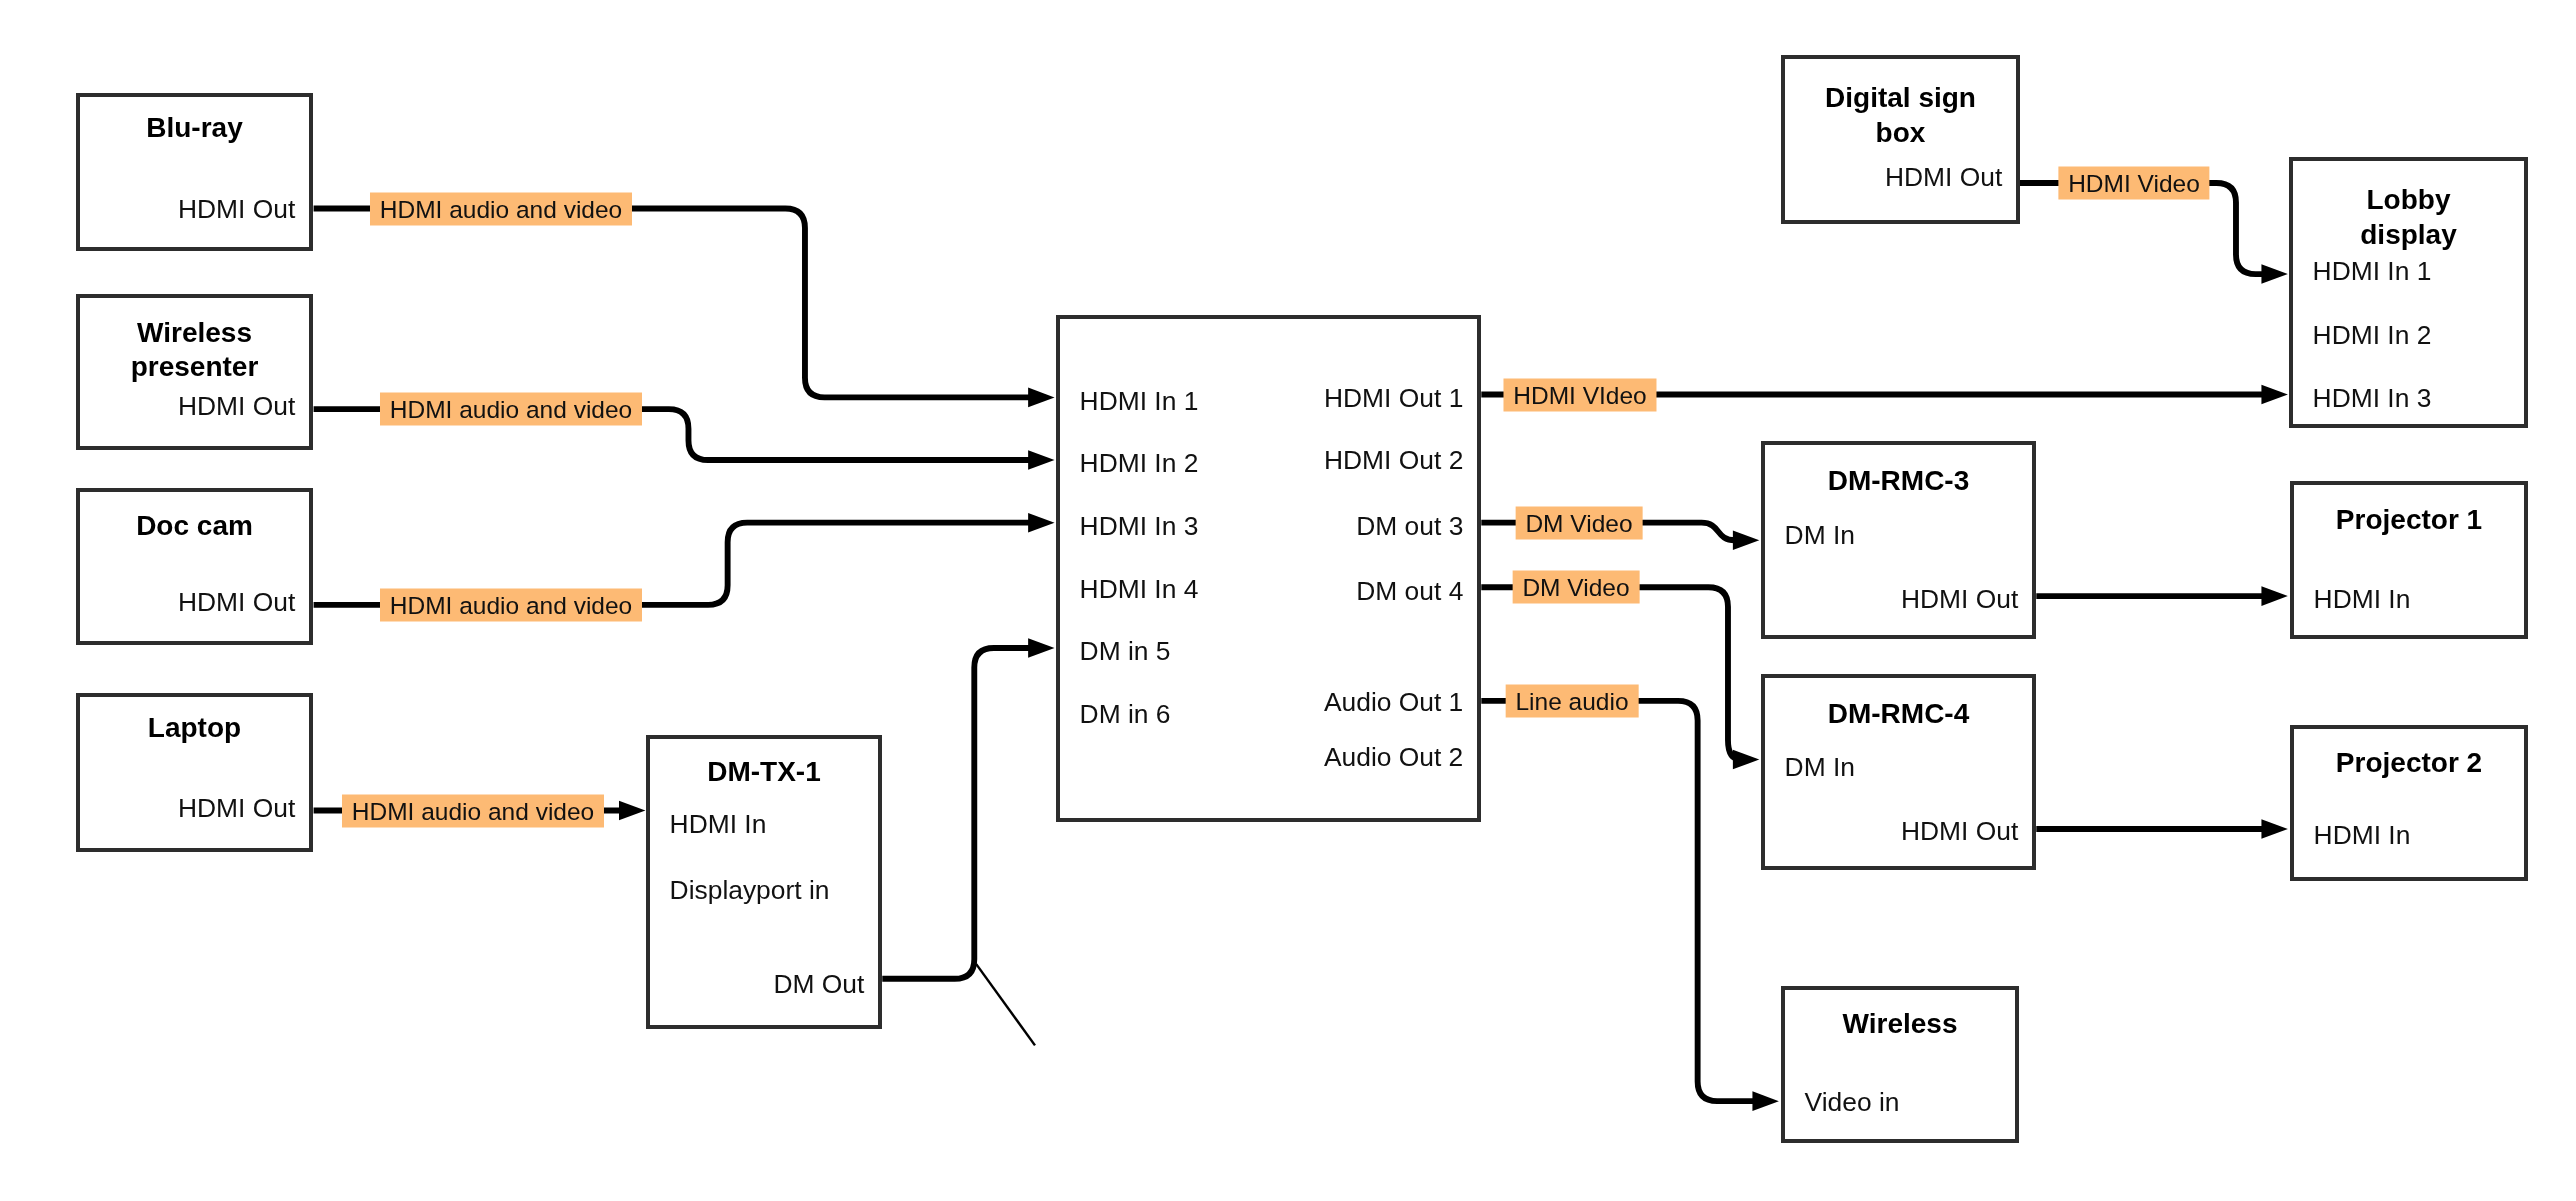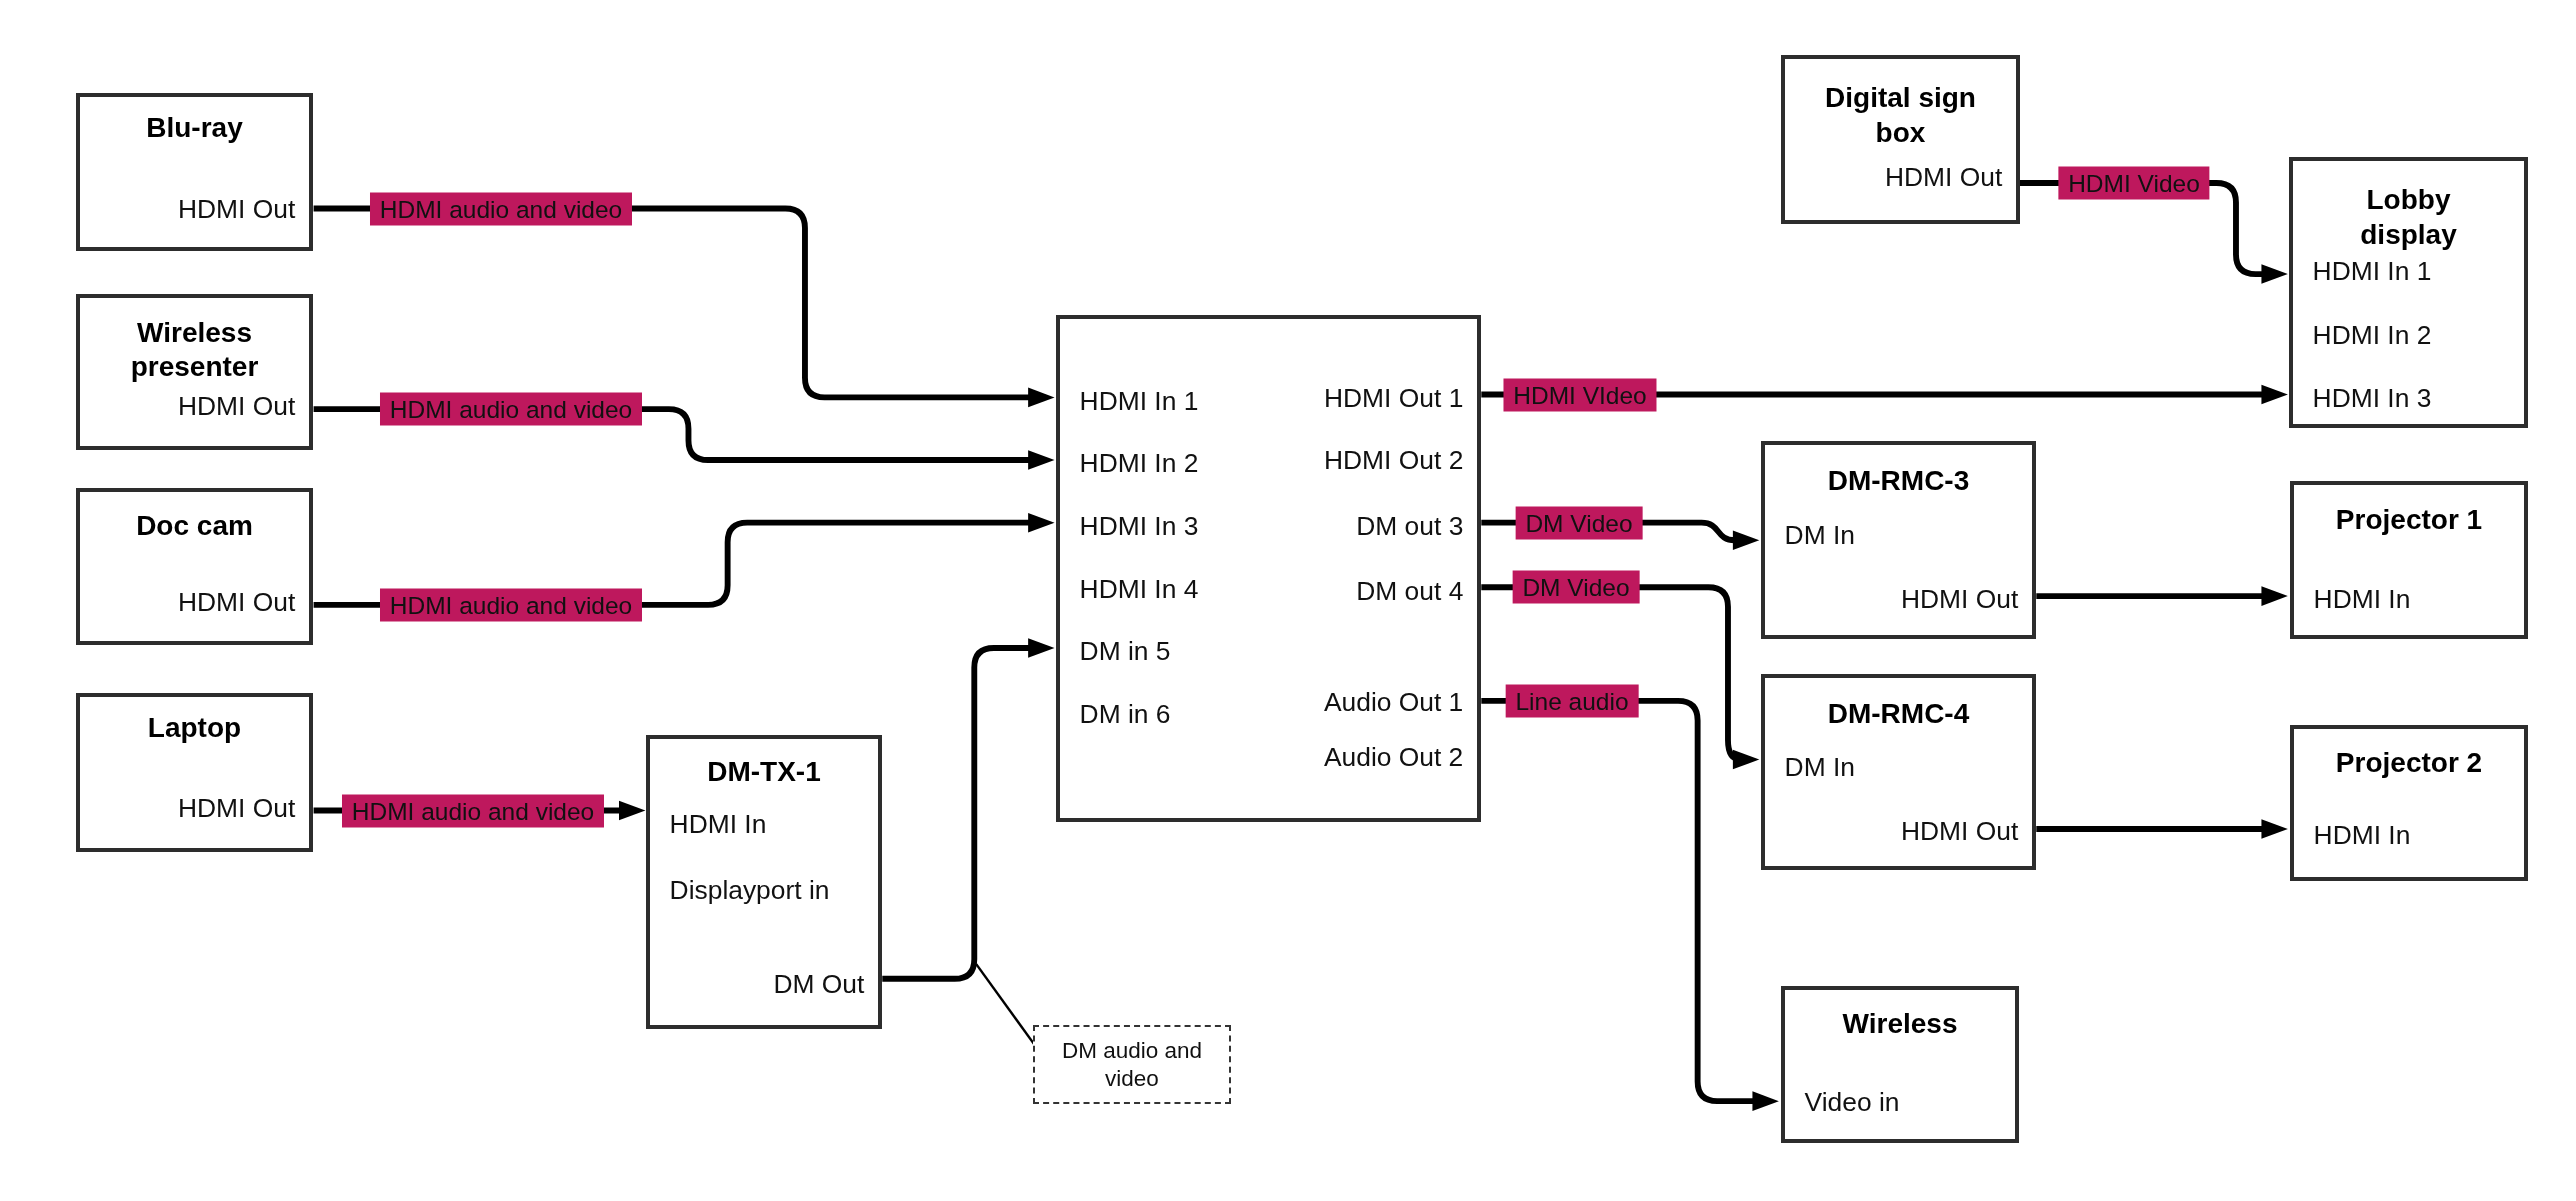--- a/index.html
+++ b/index.html
@@ -33,21 +33,21 @@
     height:35px;line-height:35px;
     font-size:26.4px;
     white-space:nowrap;
     color:#111;
   }
   .port.pl{left:19.6px;text-align:left;}
   .port.pr{right:13.7px;text-align:right;}
   .elabel{
     position:absolute;
     transform:translate(-50%,-50%);
-    background:#be185d;
+    background:#fdba74;
     padding:0 9.8px;
     font-size:24.5px;line-height:33px;
     white-space:nowrap;
     color:#111;
   }
   .callout{
     position:absolute;
     border:2px dashed #333;
     box-sizing:border-box;
     display:flex;align-items:center;justify-content:center;
@@ -176,16 +176,15 @@
   <span class="elabel" style="left:501px;top:209px;">HDMI audio and video</span>
   <span class="elabel" style="left:511px;top:409px;">HDMI audio and video</span>
   <span class="elabel" style="left:511px;top:605px;">HDMI audio and video</span>
   <span class="elabel" style="left:473px;top:811px;">HDMI audio and video</span>
   <span class="elabel" style="left:1580px;top:395px;">HDMI VIdeo</span>
   <span class="elabel" style="left:1579px;top:523px;">DM Video</span>
   <span class="elabel" style="left:1576px;top:587px;">DM Video</span>
   <span class="elabel" style="left:1572px;top:701px;">Line audio</span>
   <span class="elabel" style="left:2134px;top:183px;">HDMI Video</span>
 
-  <div class="callout" style="left:1033px;top:1025px;width:198px;height:79px;">DM audio and video</div>
 
 </div>
 
 
 </body></html>

